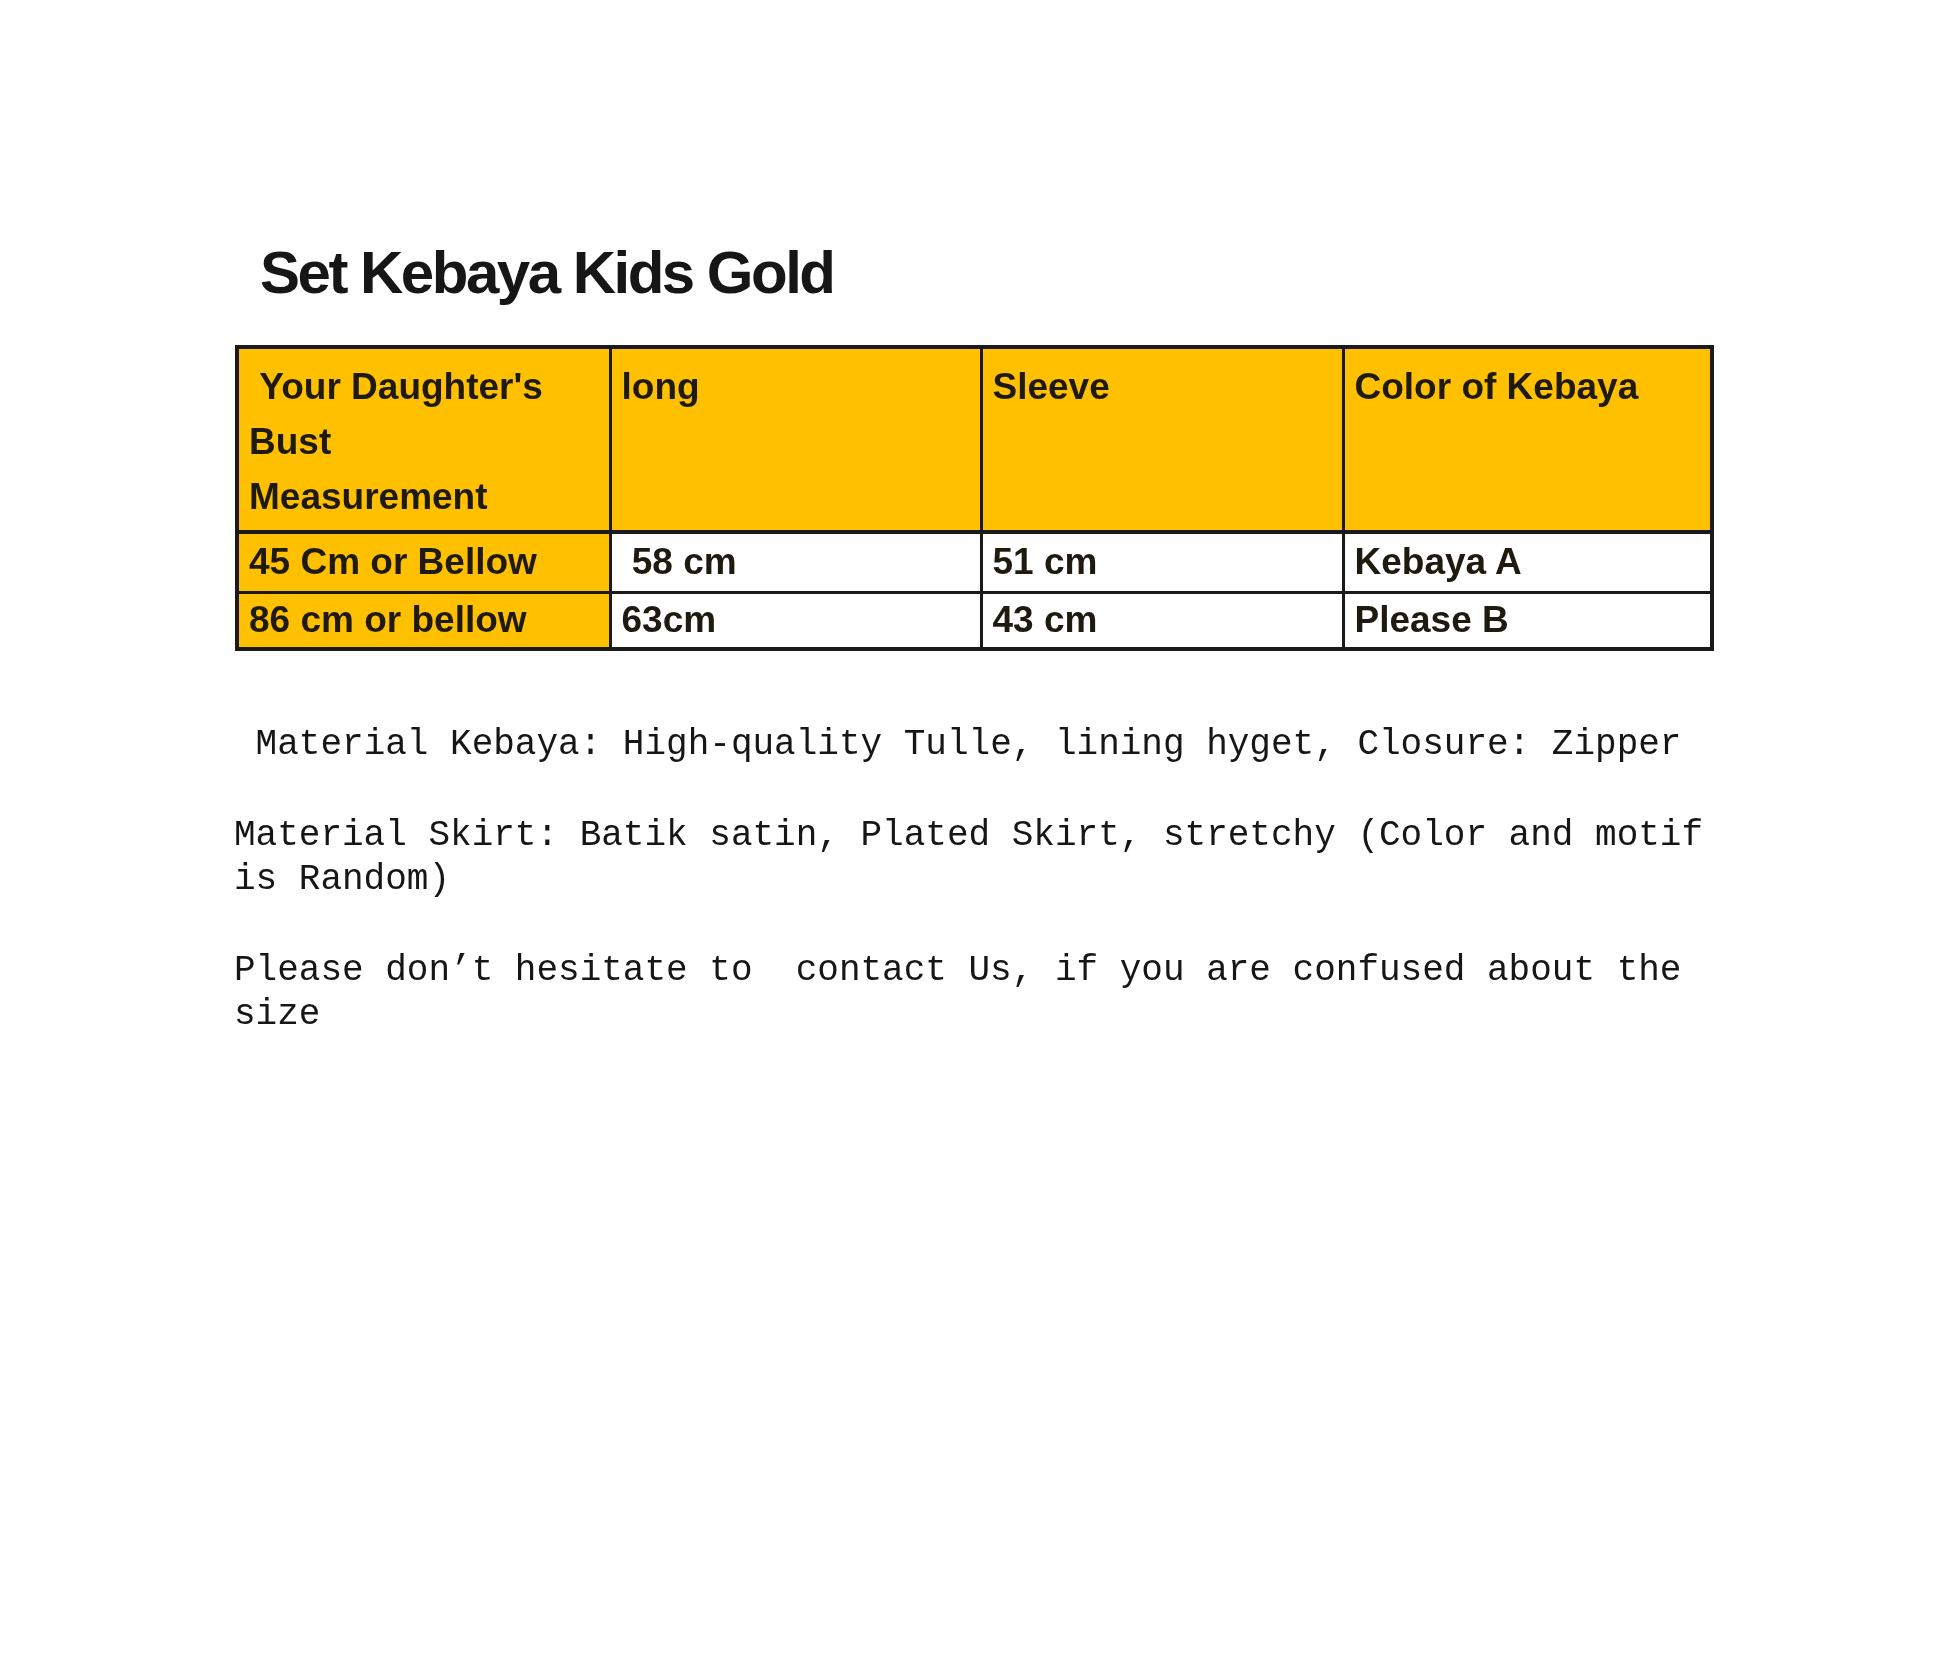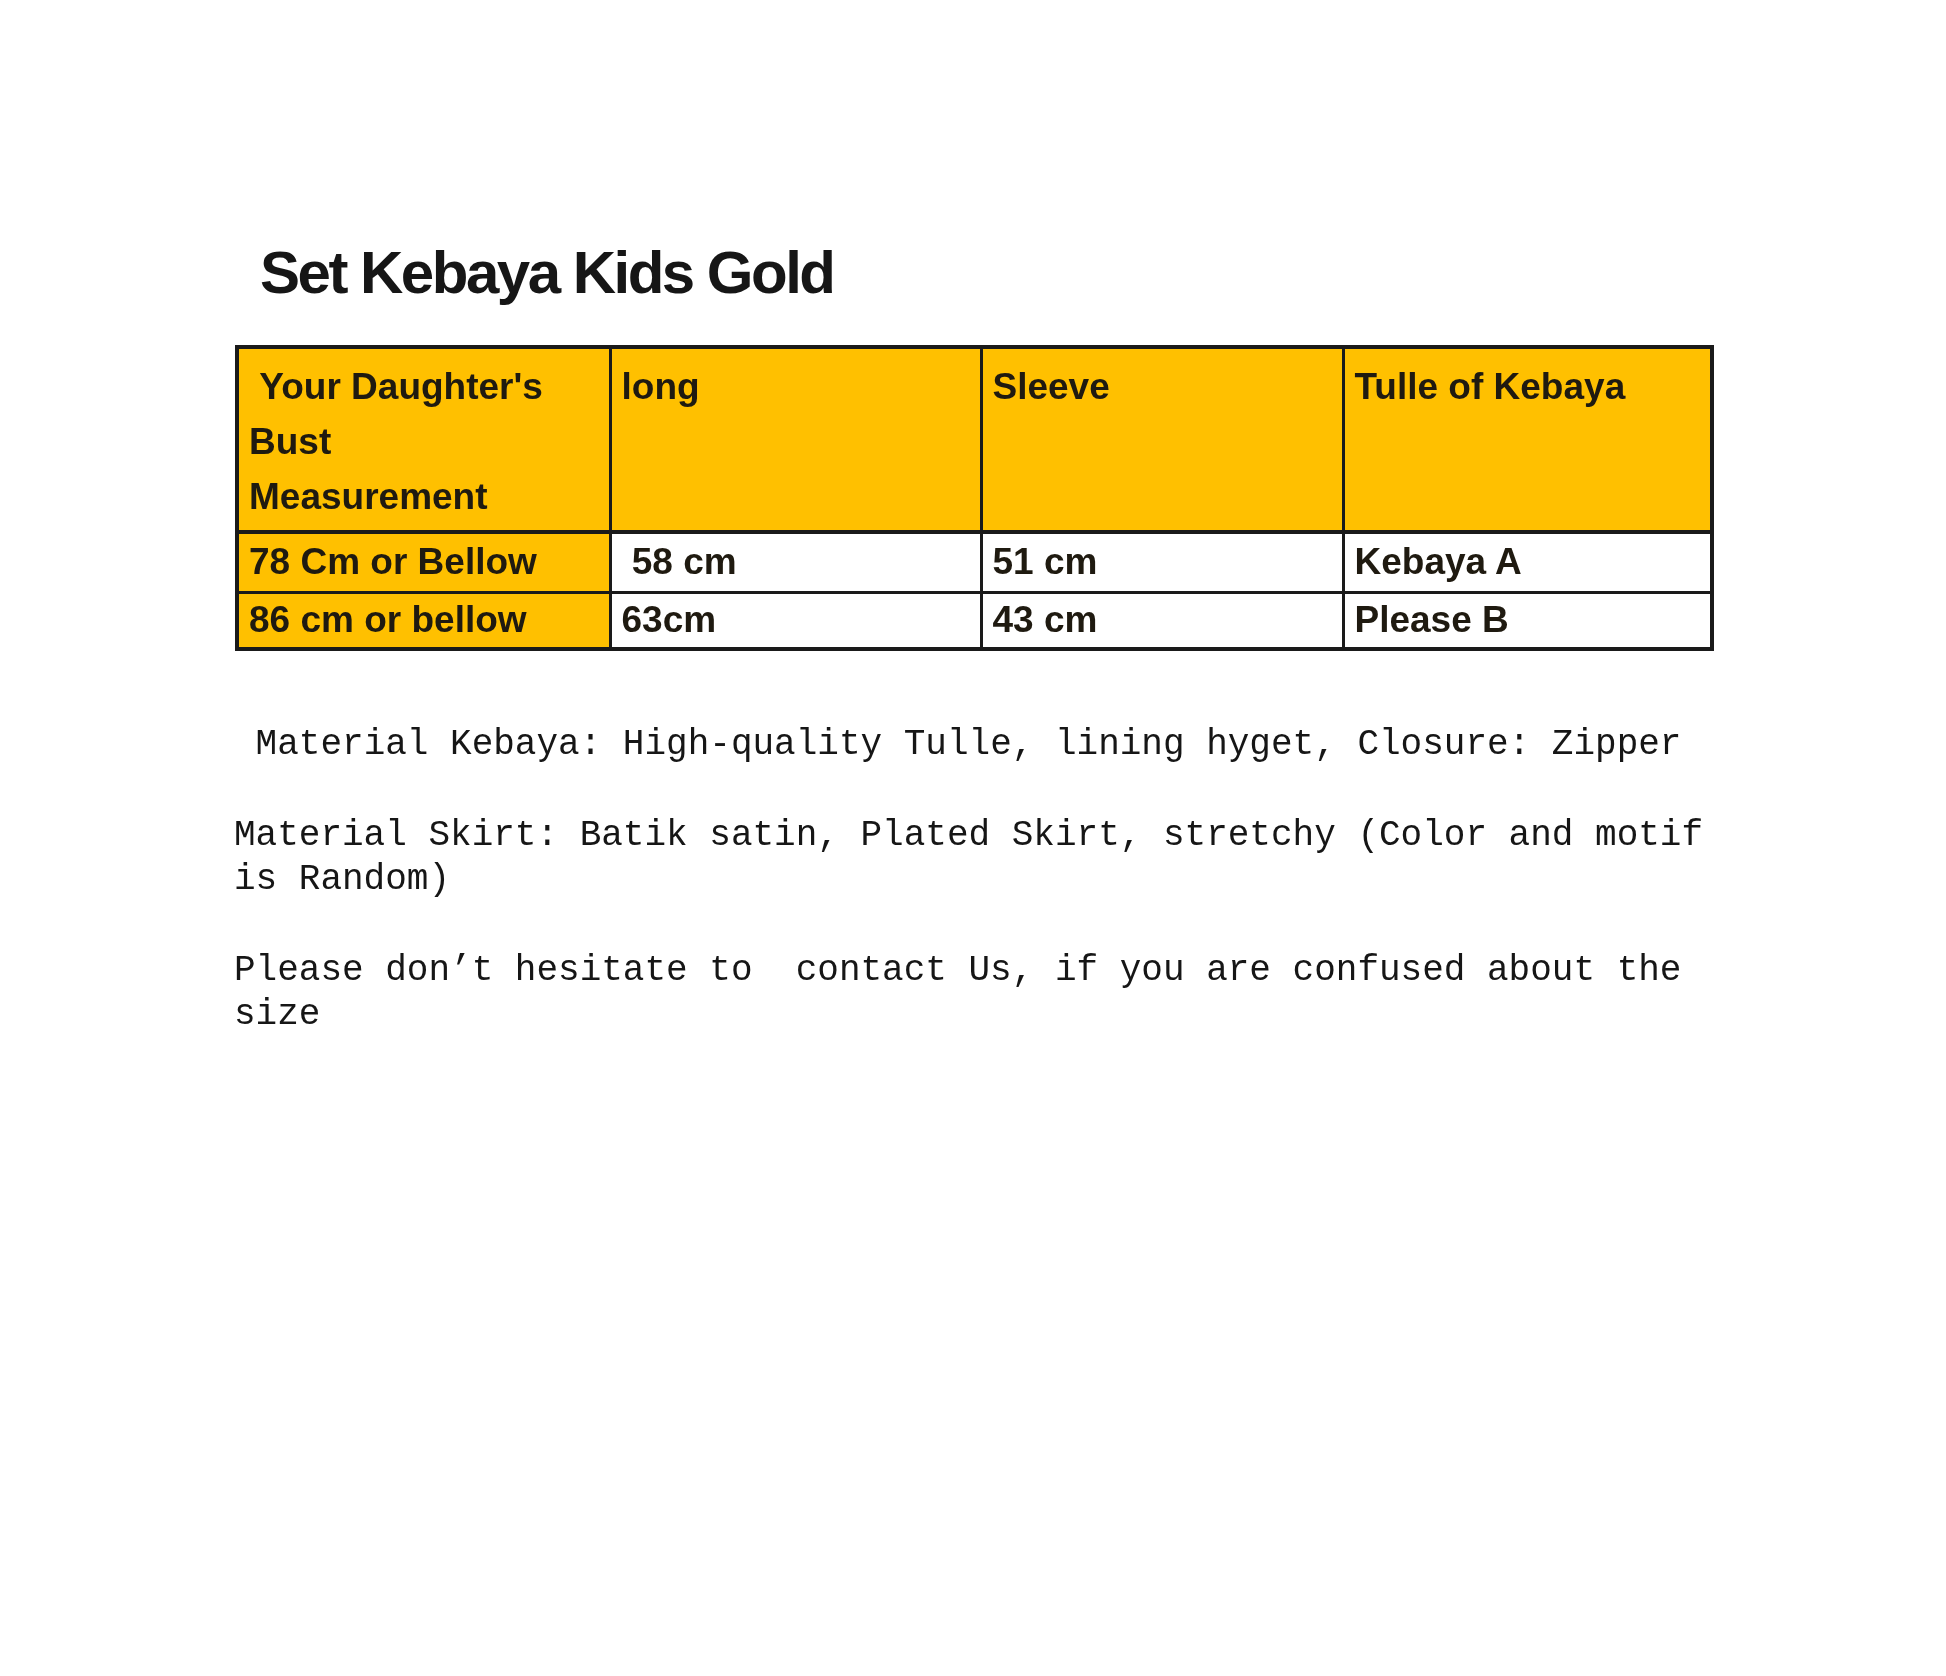--- a/index.html
+++ b/index.html
@@ -86,26 +86,26 @@
       <col style="width:362px">
       <col style="width:369px">
     </colgroup>
     <thead>
       <tr>
         <th> Your Daughter's
 Bust
 Measurement</th>
         <th>long</th>
         <th>Sleeve</th>
-        <th>Tulle of Kebaya</th>
+        <th>Color of Kebaya</th>
       </tr>
     </thead>
     <tbody>
       <tr class="row-1">
-        <td class="accent">78 Cm or Bellow</td>
+        <td class="accent">45 Cm or Bellow</td>
         <td> 58 cm</td>
         <td>51 cm</td>
         <td>Kebaya A</td>
       </tr>
       <tr class="row-2">
         <td class="accent">86 cm or bellow</td>
         <td>63cm</td>
         <td>43 cm</td>
         <td>Please B</td>
       </tr>

